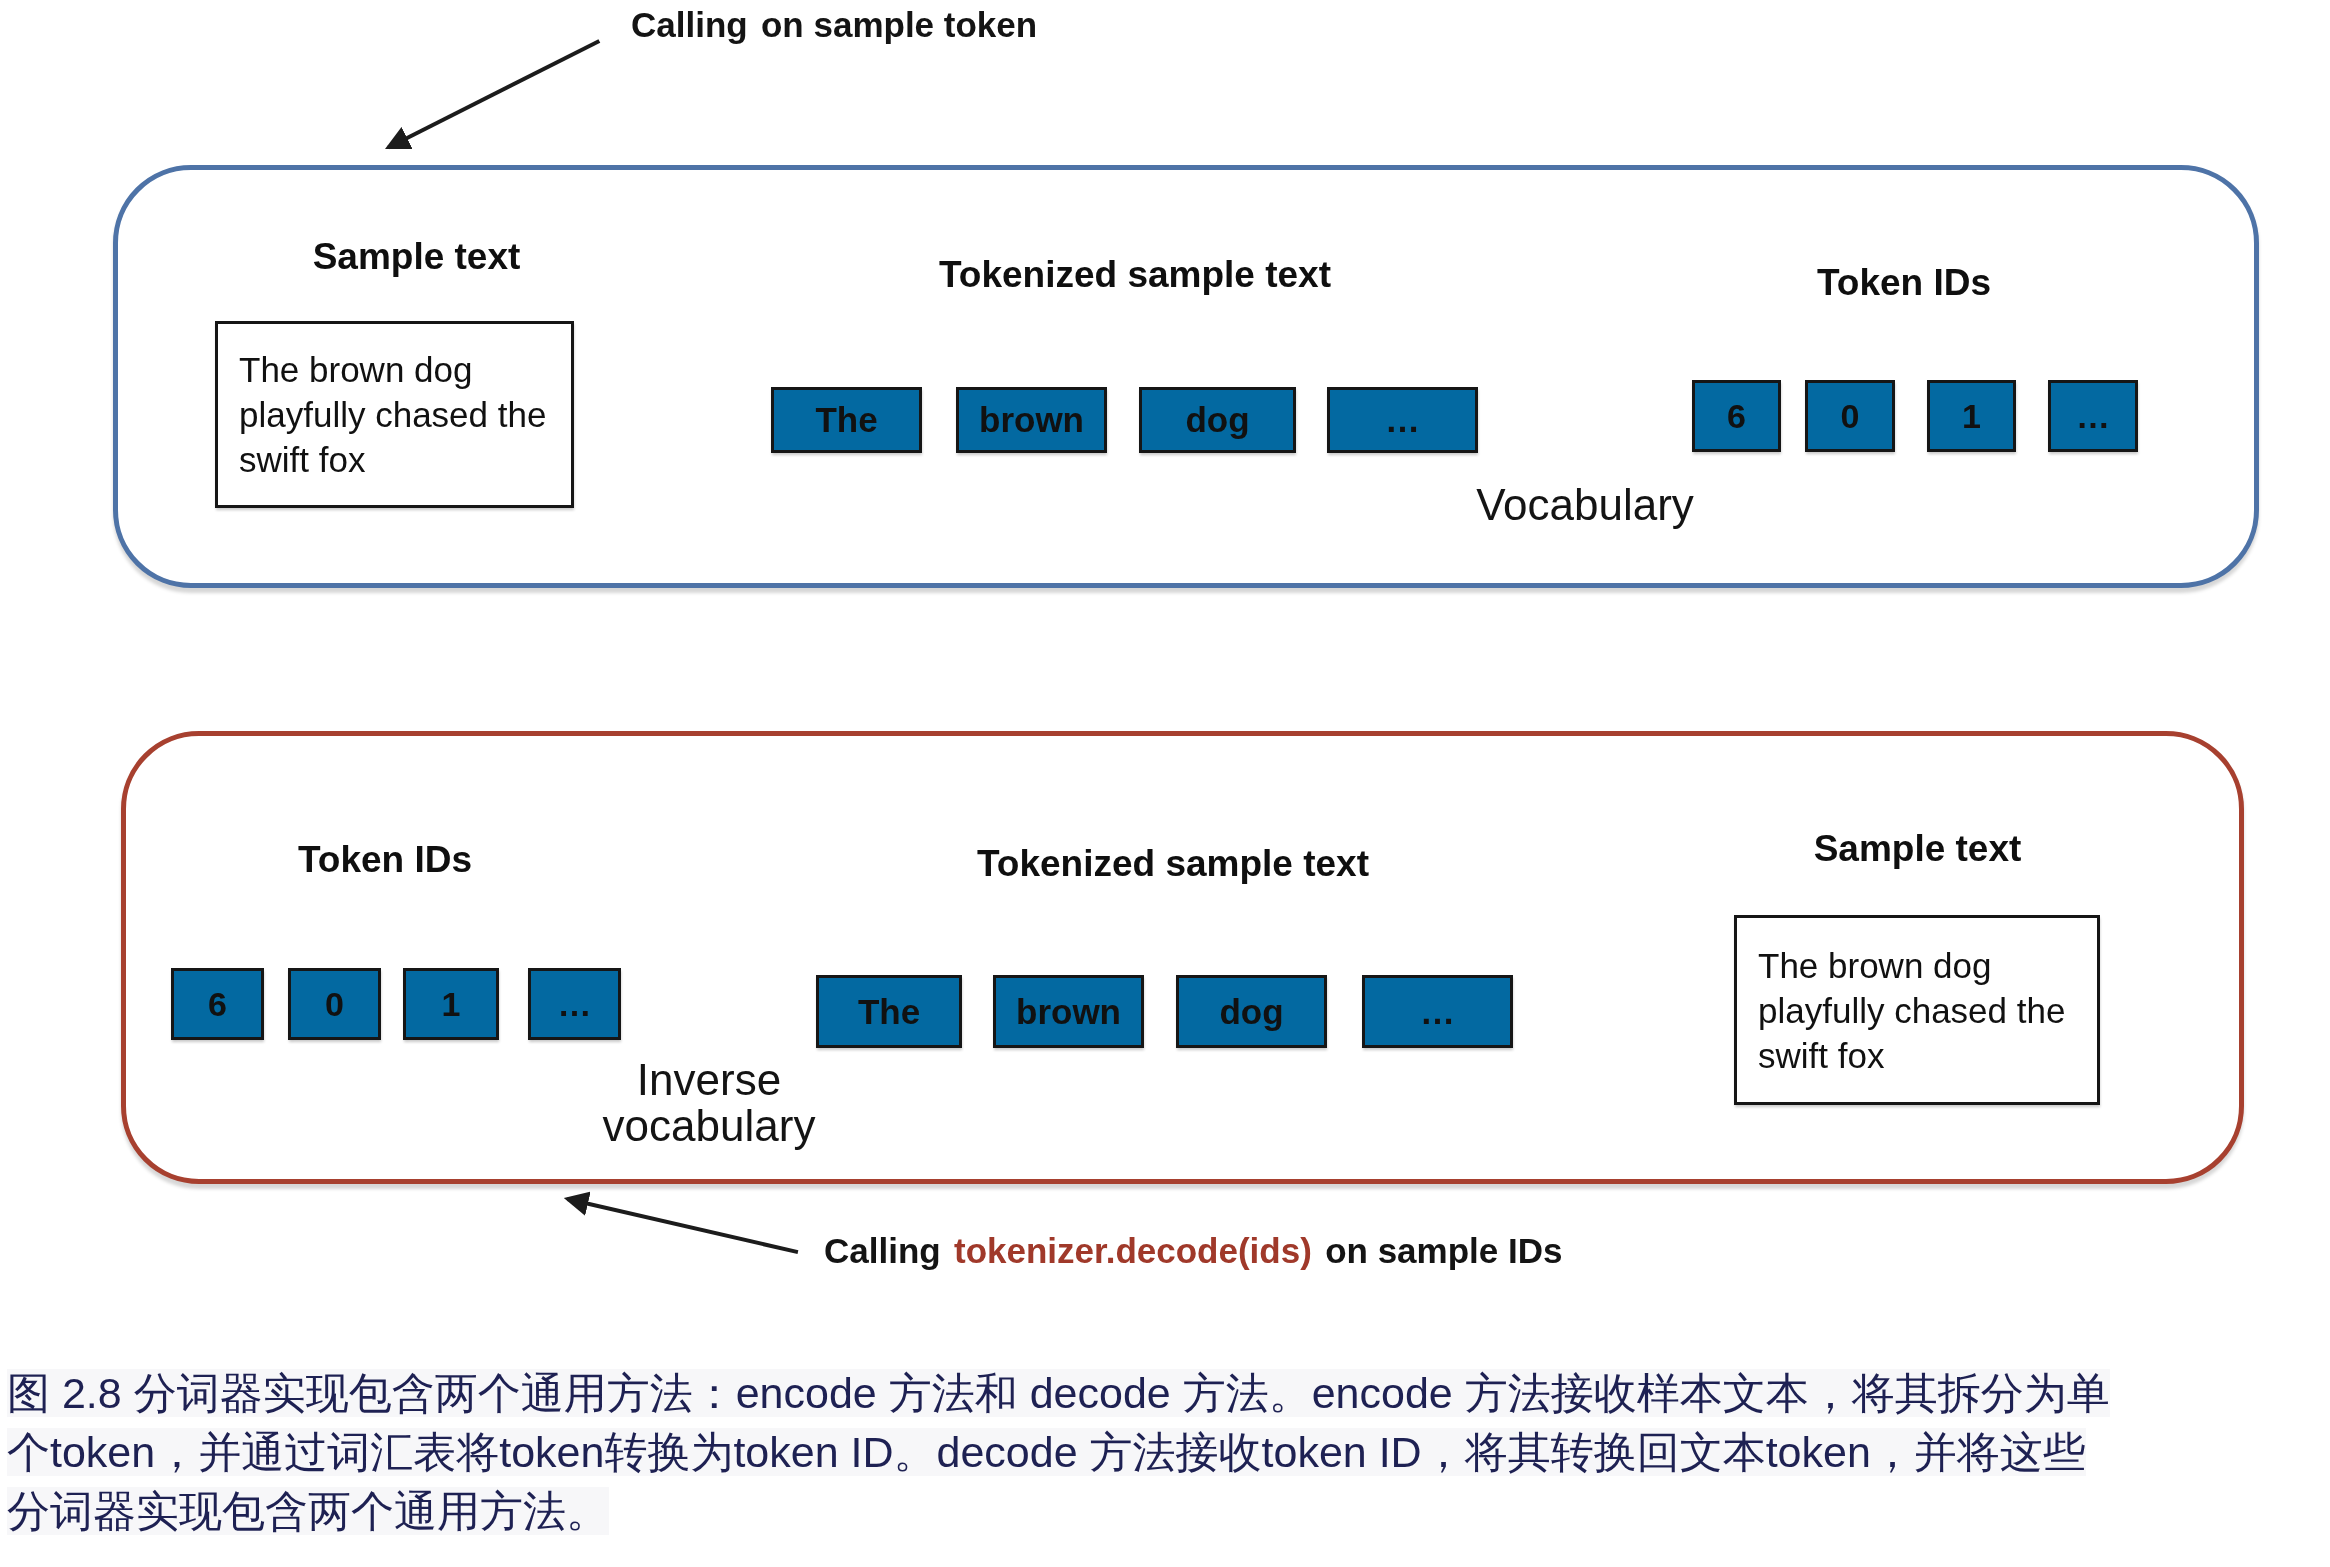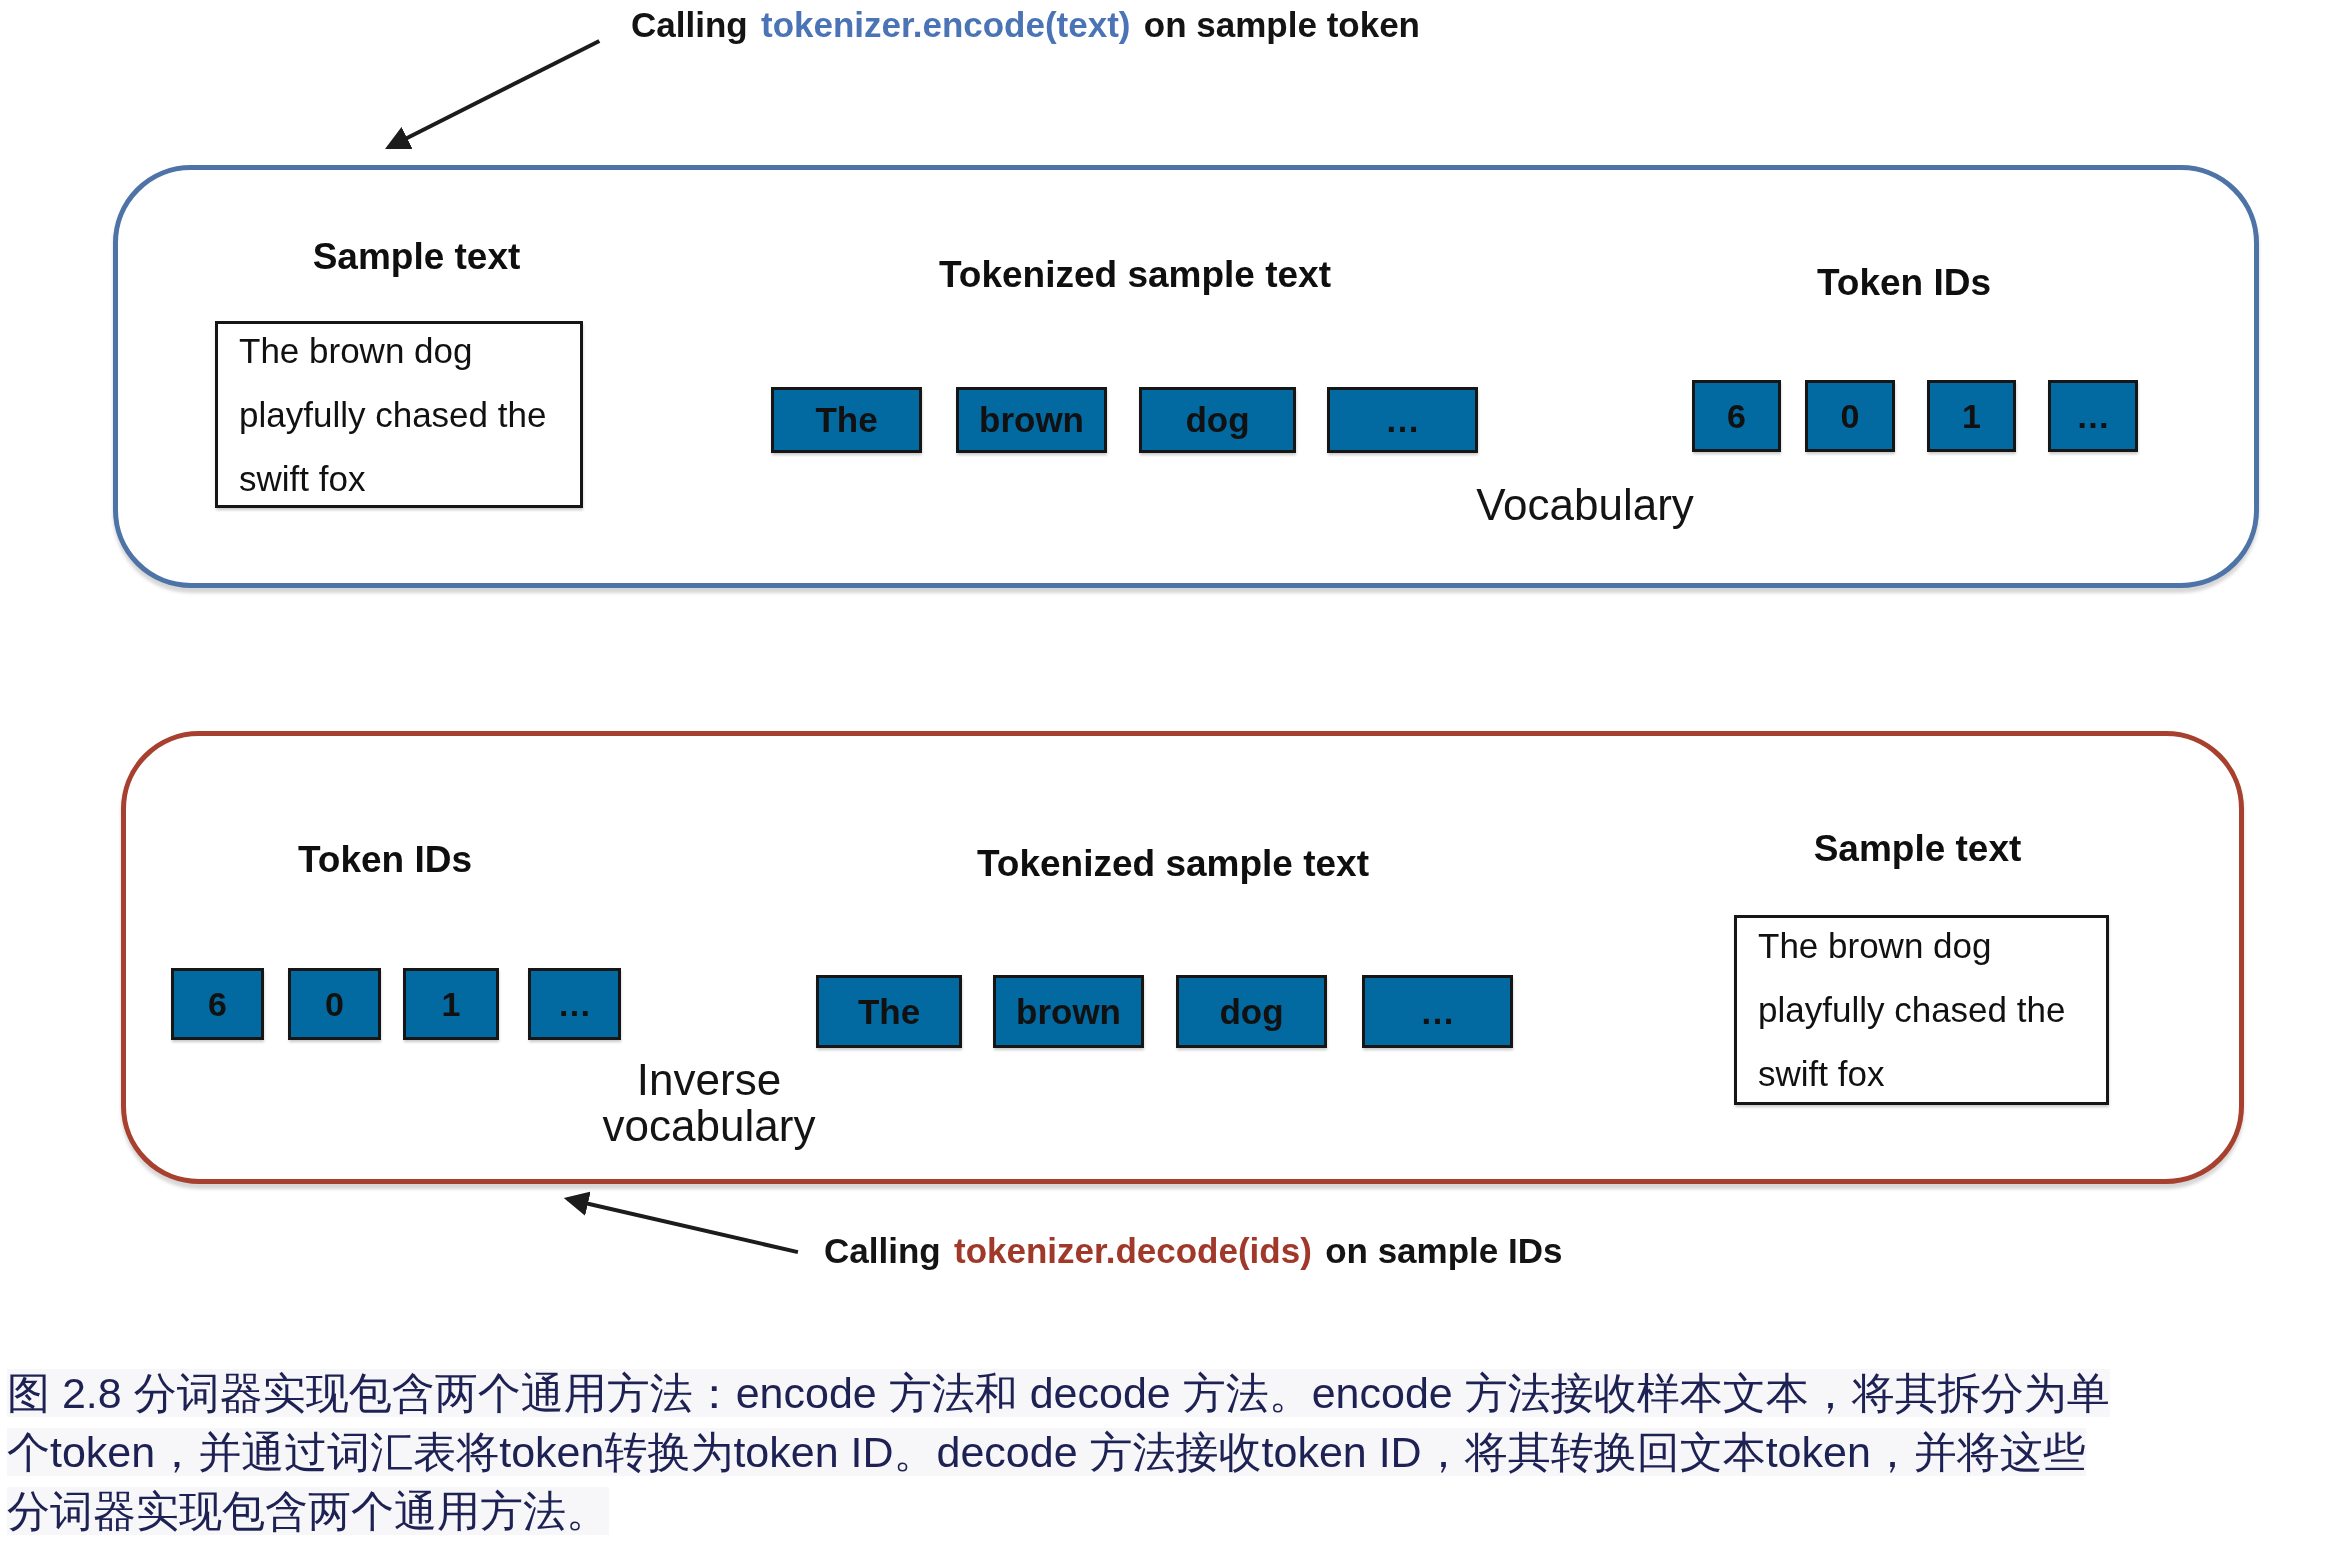--- a/index.html
+++ b/index.html
@@ -22,21 +22,21 @@
   .panel.encode{border-color:var(--encode-accent,#4e73a7);}
   .panel.decode{border-color:var(--decode-accent,#a7402f);}
   .heading{font-weight:bold;font-size:37px;text-align:center;white-space:nowrap;color:#0f0f0f;}
   .cell{
     border:3.5px solid #161616;background:#0369a1;display:flex;align-items:center;justify-content:center;
     font-size:35px;color:#111;box-shadow:0.9px 2.7px 2.7px rgba(0,0,0,0.22);font-weight:bold;
   }
   .cell.id{font-size:34px;}
   .samplebox{
     border:3.5px solid #161616;background:#fff;display:flex;align-items:center;
-    font-size:35px;line-height:64px;color:#111;padding-left:21px;padding-right:18px;
+    font-size:35px;line-height:45px;color:#111;padding-left:21px;padding-right:9px;
     box-shadow:0.9px 2.7px 2.7px rgba(0,0,0,0.22);text-align:left;
   }
   .maplabel{font-size:44px;line-height:46px;text-align:center;color:#141414;white-space:nowrap;}
   .caption{
     font-size:43px;line-height:59px;color:var(--caption-text,#1e2153);white-space:nowrap;
   }
   .caption .cline{background:rgba(30,33,83,0.035);}
 </style>
 </head>
 <body>
@@ -55,21 +55,20 @@
     <line x1="676" y1="46" x2="438" y2="166" stroke="#1c1c1c" stroke-width="4.5" marker-end="url(#ah-small)"></line>
     <line x1="900" y1="1412" x2="640" y2="1352" stroke="#1c1c1c" stroke-width="4.5" marker-end="url(#ah-small)"></line>
     <line x1="698" y1="472" x2="812" y2="472" stroke="#161616" stroke-width="9" marker-end="url(#ah-big)"></line>
     <line x1="1710" y1="474" x2="1826" y2="474" stroke="#161616" stroke-width="9" marker-end="url(#ah-big)"></line>
     <line x1="740" y1="1138" x2="862" y2="1138" stroke="#161616" stroke-width="9" marker-end="url(#ah-big)"></line>
     <line x1="1760" y1="1140" x2="1884" y2="1140" stroke="#161616" stroke-width="9" marker-end="url(#ah-big)"></line>
   </svg>
 
   <div class="abs callout" style="left:631px;top:5.3px;">
     <span>Calling</span>
-    <span class="code-encode">tokenizer.encode(text)</span>
     <span>on sample token</span>
   </div>
 
   <div class="abs panel encode" style="left:113px;top:165px;width:2136px;height:413px;"></div>
 
   <div class="abs heading" style="left:248px;top:236px;width:337px;">Sample text</div>
   <div class="abs samplebox" style="left:215px;top:321px;width:323px;height:181px;">
     <div>The brown dog playfully chased the swift fox</div>
   </div>
 

